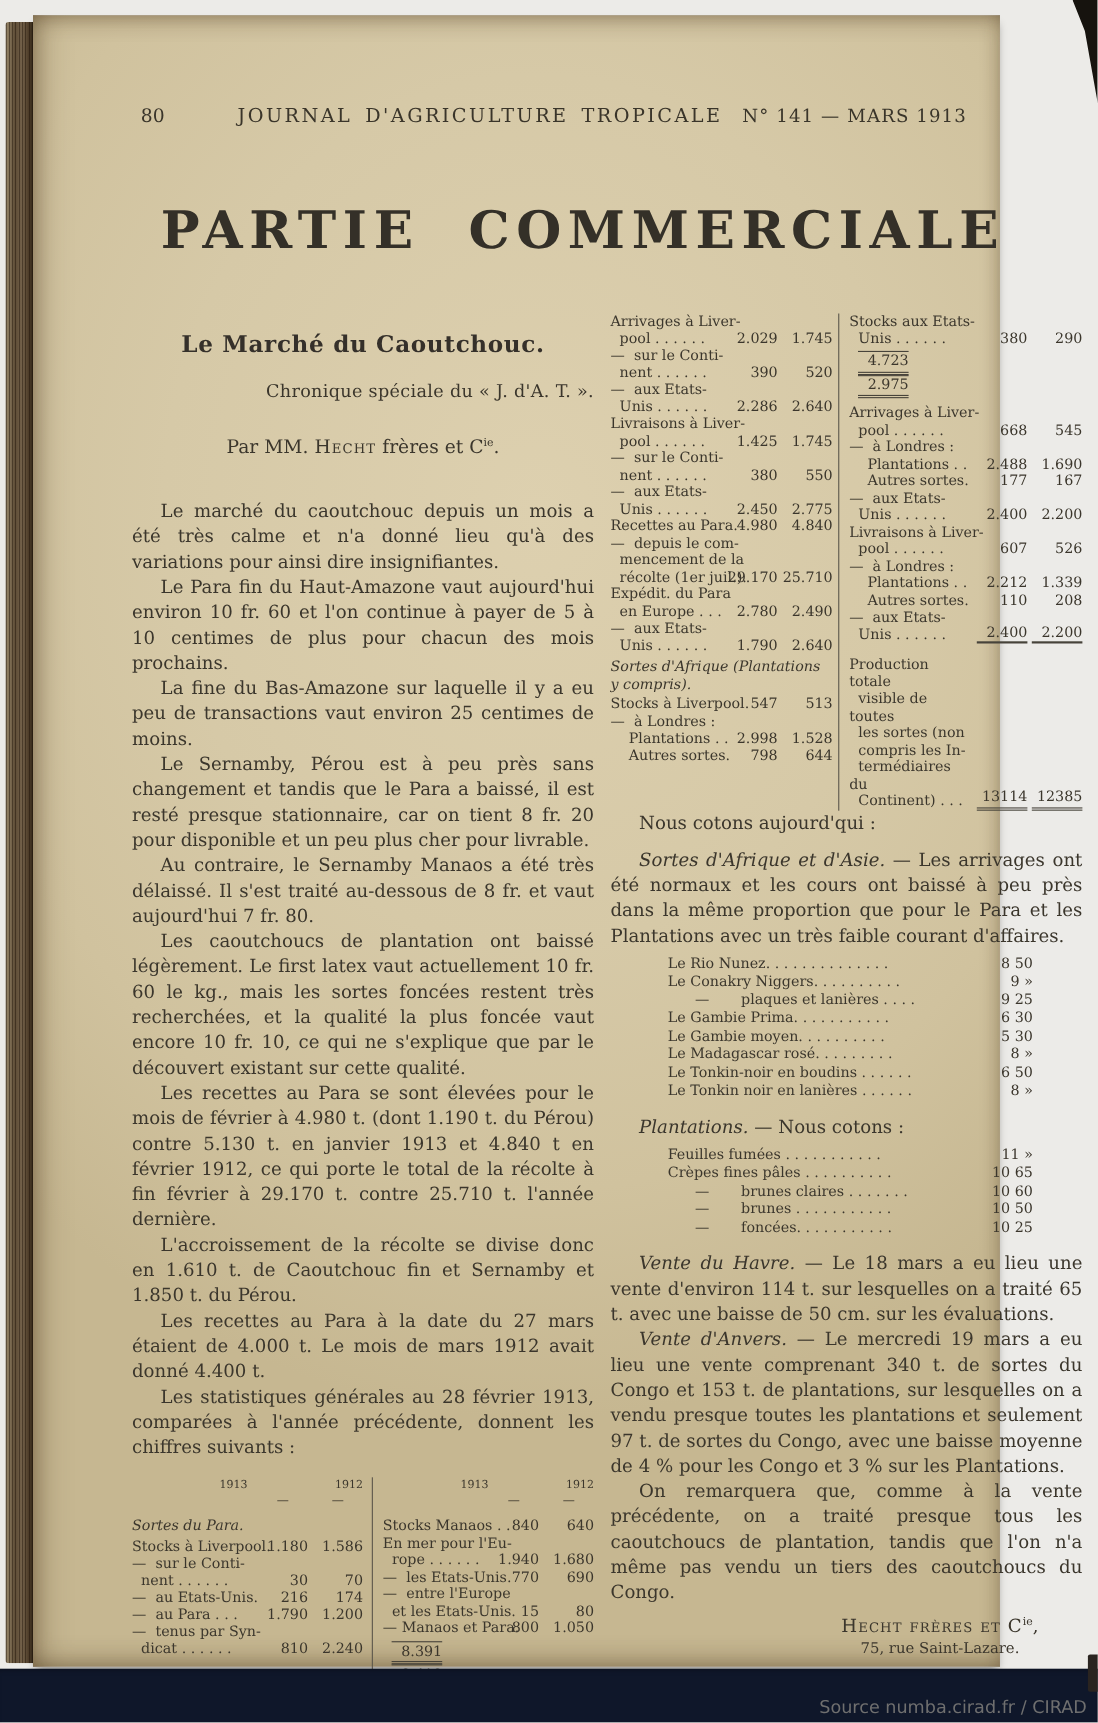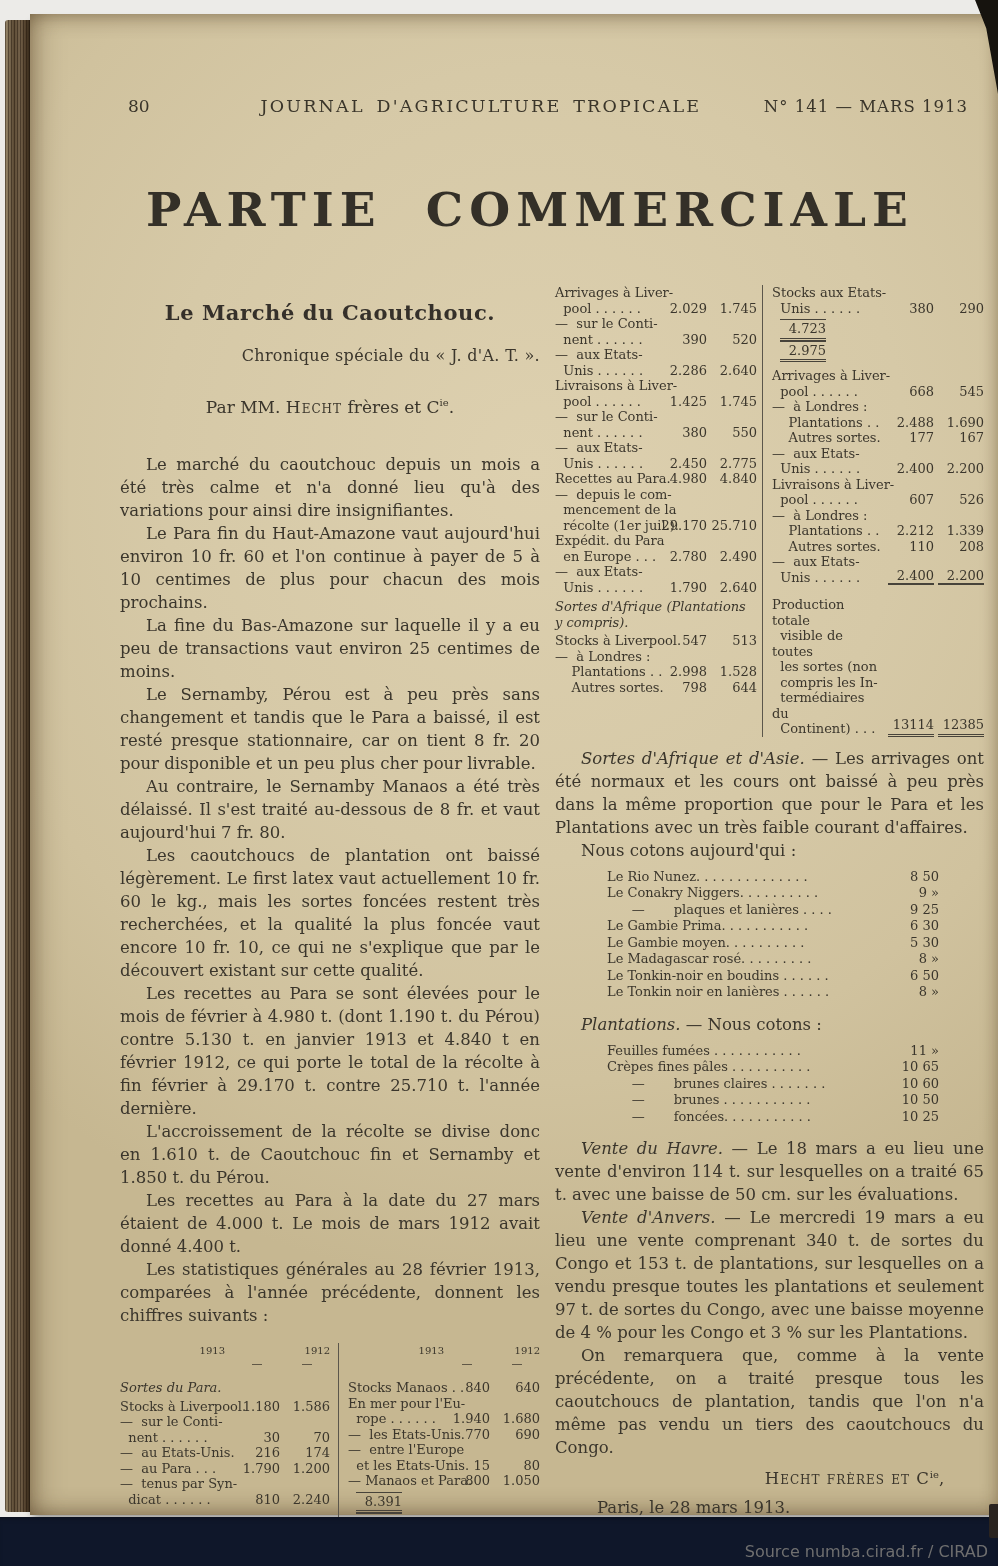--- a/index.html
+++ b/index.html
@@ -11,21 +11,21 @@
   }
   
   .book-edge{
     position:absolute;left:5px;top:20px;width:25px;height:1492px;z-index:1;
     background:
       repeating-linear-gradient(90deg, rgba(30,18,8,.45) 0 1px, rgba(0,0,0,0) 1px 3px),
       linear-gradient(90deg,#9a8a6d,#5d4c36 35%,#73614a 60%,#4e3d29 85%,#3a2d1d);
     border-radius:3px 0 0 3px;
   }
   .page{
-    position:absolute;left:30px;top:14px;width:968px;height:1501px;z-index:2;
+    position:absolute;left:30px;top:14px;width:879px;height:1501px;z-index:2;
     background:
       radial-gradient(ellipse 80% 55% at 52% 30%, #ddd0af 0%, #d6c9a7 48%, #d0c29e 75%, #c6b791 100%);
     box-shadow:
       inset 14px 0 30px -12px rgba(70,48,22,.5),
       inset -8px 0 20px -10px rgba(70,48,22,.28),
       inset 0 12px 22px -12px rgba(70,48,22,.38),
       inset 0 -14px 26px -14px rgba(70,48,22,.42),
       0 5px 8px -3px rgba(0,0,0,.45);
   }
   .corner-dark{
@@ -387,22 +387,22 @@
   les sortes (non
   compris les In-
   termédiaires du
   Continent) . . .</span>
             <span class="tv tv1">13114</span>
             <span class="tv tv2">12385</span>
           </div>
         </div>
     </div>
 
+    <p class="para">Nous cotons aujourd'qui :</p>
     <p class="para mt10"><span class="lead">Sortes d'Afrique et d'Asie.</span> <span>— Les arrivages ont été normaux et les cours ont baissé à peu près dans la même proportion que pour le Para et les Plantations avec un très faible courant d'affaires.</span></p>
-    <p class="para">Nous cotons aujourd'qui :</p>
 
     <div class="qlist" id="qlist1">
         <div class="qrow">
           <span class="qlabel">Le Rio Nunez. . . . . . . . . . . . . .</span>
           <span class="qprice">8 50</span>
         </div>
         <div class="qrow">
           <span class="qlabel">Le Conakry Niggers. . . . . . . . . .</span>
           <span class="qprice">9 »</span>
         </div>
@@ -455,20 +455,21 @@
           <span class="qlabel">      —       foncées. . . . . . . . . . .</span>
           <span class="qprice">10 25</span>
         </div>
       </div>
 
     <p class="para"><span class="lead">Vente du Havre.</span> <span>— Le 18 mars a eu lieu une vente d'environ 114 t. sur lesquelles on a traité 65 t. avec une baisse de 50 cm. sur les évaluations.</span></p>
     <p class="para"><span class="lead">Vente d'Anvers.</span> <span>— Le mercredi 19 mars a eu lieu une vente comprenant 340 t. de sortes du Congo et 153 t. de plantations, sur lesquelles on a vendu presque toutes les plantations et seulement 97 t. de sortes du Congo, avec une baisse moyenne de 4 % pour les Congo et 3 % sur les Plantations.</span></p>
     <p class="para">On remarquera que, comme à la vente précédente, on a traité presque tous les caoutchoucs de plantation, tandis que l'on n'a même pas vendu un tiers des caoutchoucs du Congo.</p>
 
     <div class="sig"><span class="sc">Hecht frères et C</span><sup>ie</sup><span>,</span></div>
+    <div class="sig-addr">75, rue Saint-Lazare.</div>
     <div class="dateline">Paris, le 28 mars 1913.</div>
   </div>
 
 </div>
 
 <div class="corner-dark"></div>
 <div class="corner-dark-b"></div>
 <div class="below-page">
   <div class="source-bar">Source numba.cirad.fr / CIRAD</div>
 </div>

